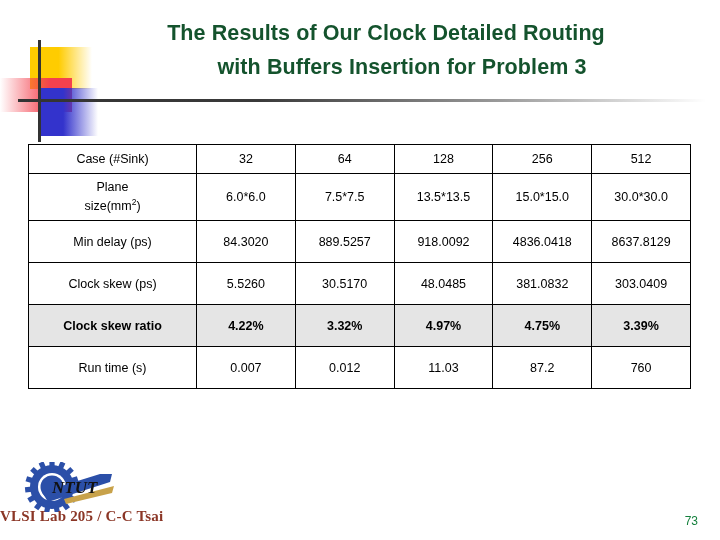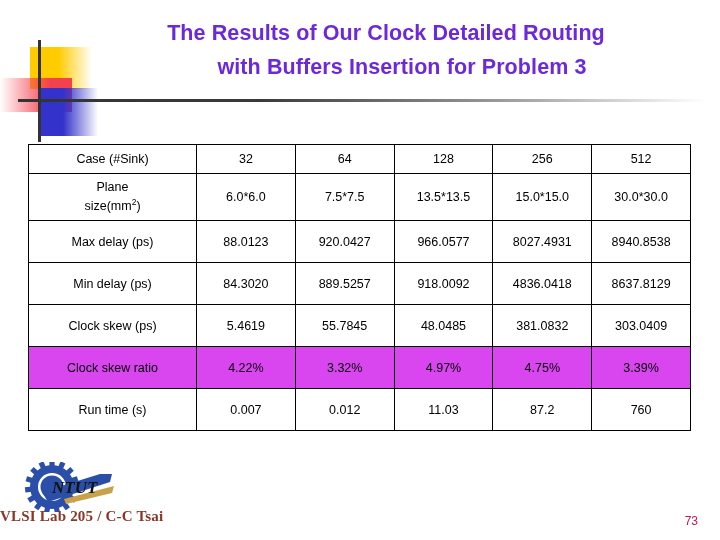--- a/index.html
+++ b/index.html
@@ -54,21 +54,21 @@
     width: 688px; height: 3px;
     background: linear-gradient(to right, #333333 0%, #3a3a3a 35%, #9a9a9a 70%, rgba(200,200,200,0) 100%);
   }
 
   
   #title {
     position: absolute;
     left: 86px;
     top: 16px;
     width: 600px;
-    color: #6d28d9;
+    color: #14532d;
     font-size: 21.5px;
     font-weight: bold;
     line-height: 34px;
     letter-spacing: 0.1px;
     text-align: center;
   }
   #title .line { display: block; white-space: nowrap; }
   #title .line1 { text-align: center; }
   #title .line2 { text-align: center; padding-left: 32px; }
 
@@ -91,21 +91,22 @@
     font-family: "Liberation Sans", sans-serif;
   }
   #results-table td.label {
     width: 163px;
   }
   #results-table tr.r-head td { height: 28px; margin-left: 16px; }
   #results-table tr.r-plane td { height: 46px; line-height: 15px; }
   #results-table tr.r-normal td { height: 41px; }
   #results-table tr.r-high td {
     height: 41px;
-    background: #d946ef;
+    background: #e5e5e5;
+    font-weight: bold;
   }
   sup { font-size: 8.5px; vertical-align: super; }
 
   
   #footer-logo {
     position: absolute;
     left: 22px;
     top: 462px;
     width: 104px;
     height: 50px;
@@ -121,21 +122,21 @@
     font-size: 15px;
     color: #8B3626;
     letter-spacing: 0.2px;
   }
   #page-number {
     position: absolute;
     right: 22px;
     top: 514px;
     font-family: "Liberation Sans", sans-serif;
     font-size: 12px;
-    color: #be185d;
+    color: #15803d;
   }
 </style>
 </head>
 <body>
 
 <div id="deco">
   <div class="deco-yellow"></div>
   <div class="deco-red"></div>
   <div class="deco-blue"></div>
   <div class="deco-vline"></div>
@@ -161,42 +162,34 @@
 
     <tr class="r-plane">
       <td class="label"><span>Plane</span><br><span>size(mm</span><sup>2</sup><span>)</span></td>
       <td>6.0*6.0</td>
       <td>7.5*7.5</td>
       <td>13.5*13.5</td>
       <td>15.0*15.0</td>
       <td>30.0*30.0</td>
     </tr>
 
-    <tr class="r-normal">
-      <td class="label">Max delay (ps)</td>
-      <td>88.0123</td>
-      <td>920.0427</td>
-      <td>966.0577</td>
-      <td>8027.4931</td>
-      <td>8940.8538</td>
-    </tr>
 
     <tr class="r-normal">
       <td class="label">Min delay (ps)</td>
       <td>84.3020</td>
       <td>889.5257</td>
       <td>918.0092</td>
       <td>4836.0418</td>
       <td>8637.8129</td>
     </tr>
 
     <tr class="r-normal">
       <td class="label">Clock skew (ps)</td>
-      <td>5.4619</td>
-      <td>55.7845</td>
+      <td>5.5260</td>
+      <td>30.5170</td>
       <td>48.0485</td>
       <td>381.0832</td>
       <td>303.0409</td>
     </tr>
 
     <tr class="r-high">
       <td class="label">Clock skew ratio</td>
       <td>4.22%</td>
       <td>3.32%</td>
       <td>4.97%</td>

